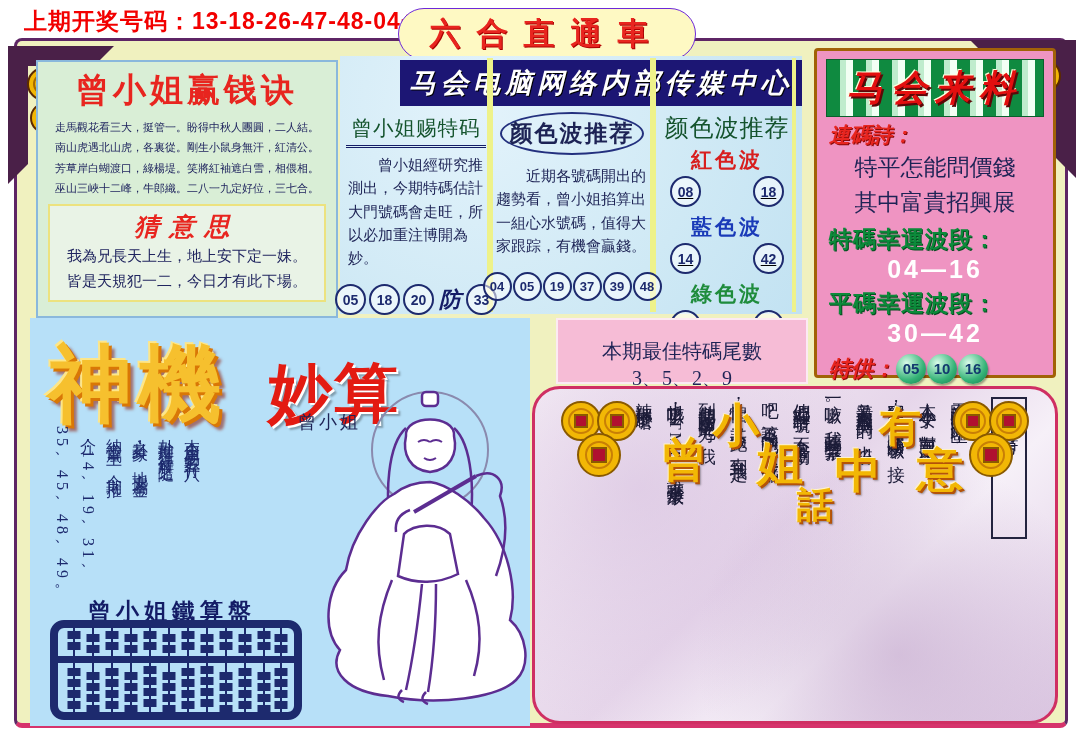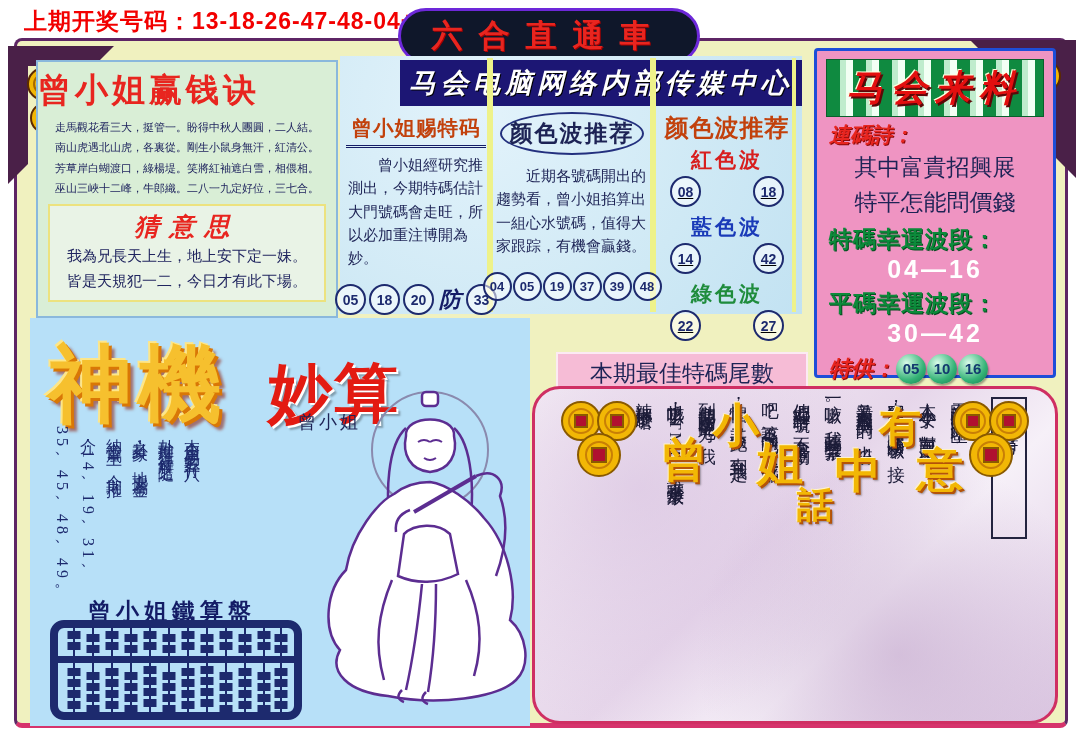--- a/index.html
+++ b/index.html
@@ -7,43 +7,43 @@
         font-family:"Liberation Serif",serif;margin:0 auto;}
   .abs{position:absolute;}
 
   
   .frame{position:absolute;left:14px;top:38px;right:12px;bottom:8px;background:#f0f1bf;
          border:3px solid #5e2565;border-bottom:5px solid #d6336c;border-radius:8px;}
 
   
   .prev{left:24px;top:6px;color:#f20000;font-weight:bold;font-size:23px;
         font-family:"Liberation Sans",sans-serif;letter-spacing:1px;}
-  .capsule{left:398px;top:8px;width:296px;height:50px;border:3px solid #6d28d9;border-radius:28px;
-           background:#0f172a;display:flex;align-items:center;justify-content:center;}
+  .capsule{left:398px;top:8px;width:296px;height:50px;border:1px solid #6d28d9;border-radius:28px;
+           background:#fef9c3;display:flex;align-items:center;justify-content:center;}
   .capsule span{color:#e8251f;font-size:31px;font-weight:900;letter-spacing:16px;
                 font-family:"Liberation Sans",sans-serif;text-shadow:1px 1px 0 #a00;}
 
   
   .win{left:36px;top:60px;width:298px;height:254px;background:#d9eed6;border:2px solid #8ab8dc;}
-  .win h1{margin:6px 0 4px;color:#e8251f;font-size:33px;letter-spacing:4px;
+  .win h1{margin:6px 0 4px;text-align:center;color:#e8251f;font-size:33px;letter-spacing:4px;
           font-family:Liberation Mono, monospace;font-weight:900;}
   .win .poem{color:#20255f;font-size:11px;line-height:1.85;text-align:center;margin:0 13px;}
   .guessbox{margin:6px 10px 0;border:2px solid #ece27e;background:#e9f3e6;padding:2px 0 6px;}
   .guessbox h2{margin:2px 0;text-align:center;color:#e8251f;font-size:25px;font-style:italic;
                letter-spacing:10px;font-weight:bold;}
   .guessbox p{margin:1px 0;text-align:center;color:#20255f;font-size:15px;line-height:1.55;}
 
   
   .mid{left:340px;top:56px;width:462px;height:258px;
        background:radial-gradient(circle at 30% 20%,#e3f3fb,#cfe9f5 60%,#c2e2f2);}
   .sep{top:58px;height:254px;width:6px;background:#eef28a;}
   .banner{left:400px;top:60px;width:402px;height:46px;background:#1c1674;color:#fff;
           display:flex;align-items:center;justify-content:center;font-size:27px;font-style:italic;
           letter-spacing:5px;font-weight:bold;text-shadow:1px 1px 0 #000;}
-  .colhead{color:#c2410c;font-family:"Liberation Sans",sans-serif;font-weight:700;}
+  .colhead{color:#14532d;font-family:"Liberation Sans",sans-serif;font-weight:400;}
   .c1{left:346px;top:114px;width:140px;}
   .c1 h3{margin:0;font-size:20.5px;letter-spacing:1px;border-bottom:3px double #141c66;
          padding-bottom:3px;text-align:center;}
   .bodytxt{color:#1d2355;font-size:15px;line-height:1.55;text-indent:2em;margin:6px 2px;}
   .numrow{display:flex;align-items:center;justify-content:center;gap:3px;}
   .ball{width:27px;height:27px;border:2px solid #1d2a6e;border-radius:50%;display:flex;
         align-items:center;justify-content:center;color:#1d2a6e;font-weight:bold;font-size:14px;
         background:rgba(255,255,255,.55);font-family:"Liberation Sans",sans-serif;flex:0 0 auto;}
   .guard{color:#141c66;font-weight:900;font-style:italic;font-size:22px;margin:0 2px;}
   .c2{left:494px;top:112px;width:156px;}
@@ -52,21 +52,21 @@
   .c2 .numrow{gap:1px;margin-top:14px;}
   .c2 .ball{width:25px;height:25px;font-size:13px;}
   .c3{left:656px;top:112px;width:142px;text-align:center;}
   .c3 h3{margin:0 0 2px;font-size:24px;letter-spacing:1px;}
   .wavelabel{font-size:21px;font-weight:bold;letter-spacing:3px;}
   .waverow{display:flex;justify-content:space-between;padding:2px 14px 6px;text-decoration:underline;}
   .red{color:#d81e1e;} .blue{color:#1a3ab8;} .green{color:#1f8c3c;}
 
   
   .laoliao{left:814px;top:48px;width:242px;height:330px;background:#ef94c2;
-           border:3px solid #1d4ed8;border-radius:4px;box-sizing:border-box;}
+           border:3px solid #a16207;border-radius:4px;box-sizing:border-box;}
   .stripeban{margin:8px 9px 4px;height:56px;display:flex;align-items:center;justify-content:center;
       background:repeating-linear-gradient(90deg,#0f8a40 0 13px,#bfeccd 13px 19px,#f2fff4 19px 26px);
       border:1px solid #0a5f2c;}
   .stripeban span{color:#e30f0f;font-size:36px;font-weight:900;font-style:italic;letter-spacing:8px;
       text-shadow:2px 2px 0 #5c0808,-1px -1px 0 #ffd;}
   .poemlabel{color:#e8251f;font-weight:900;font-style:italic;font-size:21px;margin:2px 0 0 12px;
              text-shadow:1px 1px 0 #8a0a0a;}
   .laoliao .poem{color:#1d2355;font-size:23px;line-height:1.45;text-align:center;margin:2px 0;}
   .wavetitle{color:#0c8a3a;font-family:"Liberation Sans",sans-serif;font-weight:900;font-size:23px;
              margin:4px 0 0 12px;letter-spacing:1px;text-shadow:1px 1px 0 #064d20;}
@@ -74,21 +74,21 @@
            text-align:center;letter-spacing:3px;margin:0;}
   .offerrow{display:flex;align-items:center;gap:1px;margin:6px 0 0 12px;}
   .offerlabel{color:#e8251f;font-weight:900;font-style:italic;font-size:22px;text-shadow:1px 1px 0 #8a0a0a;}
   .gball{width:30px;height:30px;border-radius:50%;display:flex;align-items:center;justify-content:center;
          background:radial-gradient(circle at 35% 30%,#d9fbe8,#35b377 60%,#117a4a);
          color:#123a6e;font-weight:900;font-size:15px;font-family:"Liberation Sans",sans-serif;
          box-shadow:1px 2px 2px rgba(0,0,0,.35);}
 
   
   .tail{left:556px;top:318px;width:252px;height:66px;background:#f6bcd6;border:2px solid #fceaf3;
-        text-align:center;color:#1d2355;font-size:23px;line-height:1.35;padding-top:4px;box-sizing:border-box;margin-top:34px;}
+        text-align:center;color:#1d2355;font-size:20px;line-height:1.35;padding-top:18px;box-sizing:border-box;}
 
   
   .shenji{left:30px;top:318px;width:500px;height:408px;background:#b7e0f8;}
   .goldtitle{left:18px;top:10px;font-size:84px;font-weight:900;letter-spacing:6px;
      font-family:"Liberation Sans",sans-serif;color:#f6c02e;
      text-shadow:3px 3px 0 #d97706,-2px -2px 0 #fde68a,6px 6px 3px rgba(140,20,0,.55);}
   .redtitle{left:238px;top:32px;font-size:64px;font-weight:900;letter-spacing:2px;
      font-family:"Liberation Sans",sans-serif;color:#e31b12;text-shadow:2px 2px 0 #fff,4px 4px 2px rgba(0,0,0,.3);}
   .subtitle{left:268px;top:92px;font-size:18px;color:#1d2355;letter-spacing:3px;}
   .vtext{left:16px;top:108px;height:200px;writing-mode:vertical-rl;color:#1d2a6e;font-size:16px;}
@@ -220,22 +220,22 @@
       <span class="ball">22</span>
       <span class="ball">27</span>
     </div>
   </div>
 
   <div class="abs laoliao">
     <div class="stripeban">
       <span>马会来料</span>
     </div>
     <div class="poemlabel">連碼詩：</div>
+    <div class="poem">特平怎能問價錢</div>
     <div class="poem">其中富貴招興展</div>
-    <div class="poem">特平怎能問價錢</div>
     <div class="wavetitle">特碼幸運波段：</div>
     <p class="waveval">04—16</p>
     <div class="wavetitle">平碼幸運波段：</div>
     <p class="waveval">30—42</p>
     <div class="offerrow">
       <span class="offerlabel">特供：</span>
       <span class="gball">05</span>
       <span class="gball">10</span>
       <span class="gball">16</span>
     </div>

